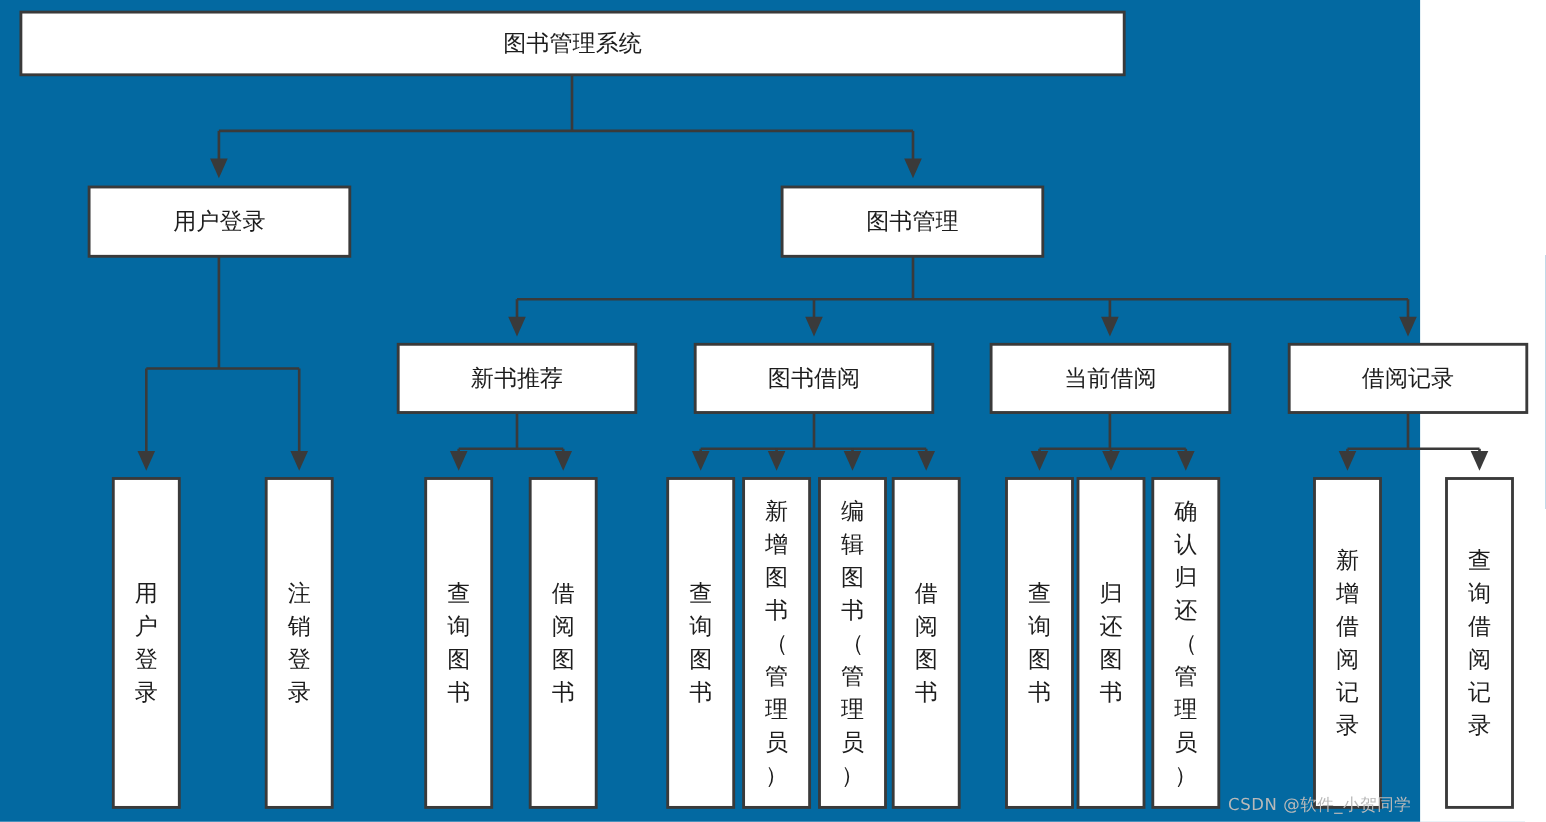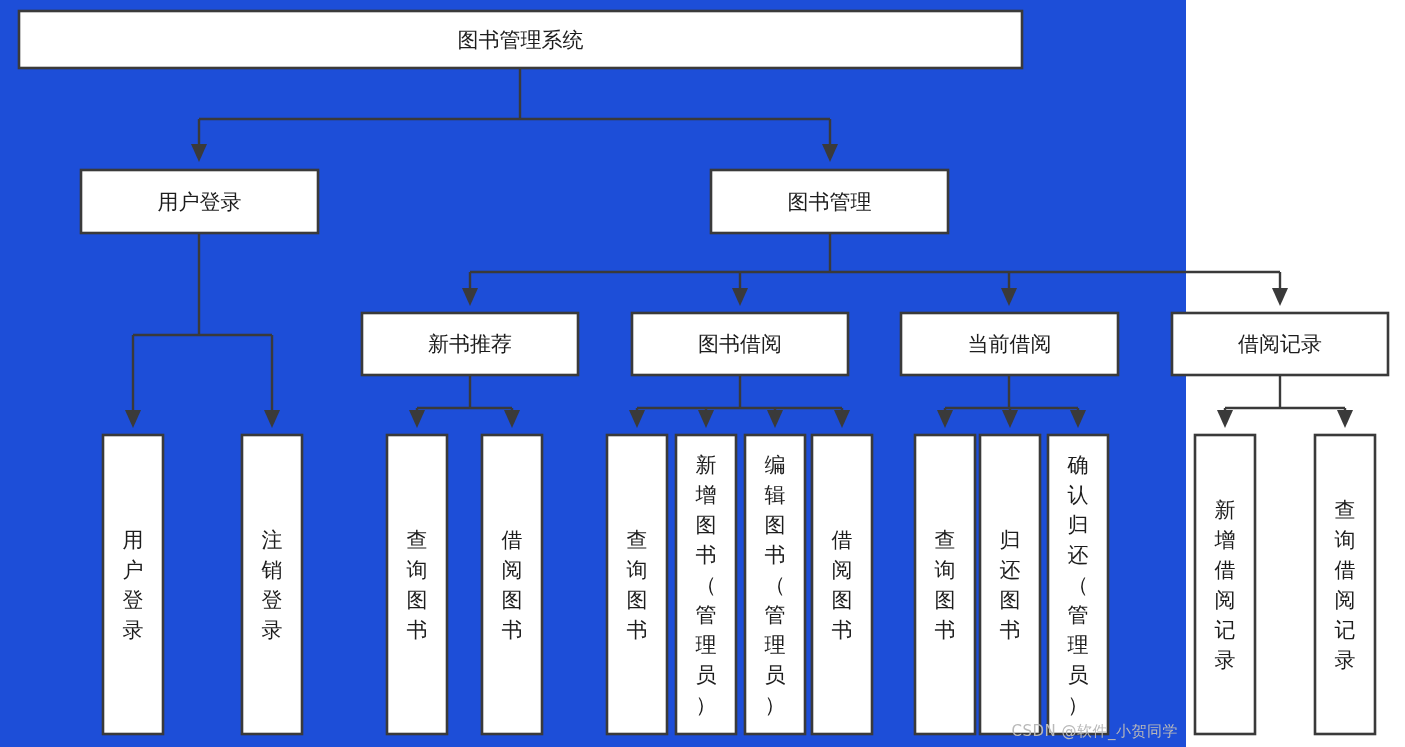--- a/index.html
+++ b/index.html
@@ -9,23 +9,23 @@
     background: #ffffff;
   }
   body {
     width: 1405px;
     height: 747px;
     overflow: hidden;
     font-family: "DejaVu Sans", "Liberation Sans", sans-serif;
   }
   #diagram-root {
     position: relative;
-    width: 1186px;
+    width: 1291px;
     height: 747px;
-    background: #1d4ed8;
+    background: #0369a1;
   }
   svg#tree-svg {
     position: absolute;
     left: 0;
     top: 0;
     width: 1405px;
     height: 747px;
     display: block;
   }
   .node-box {

